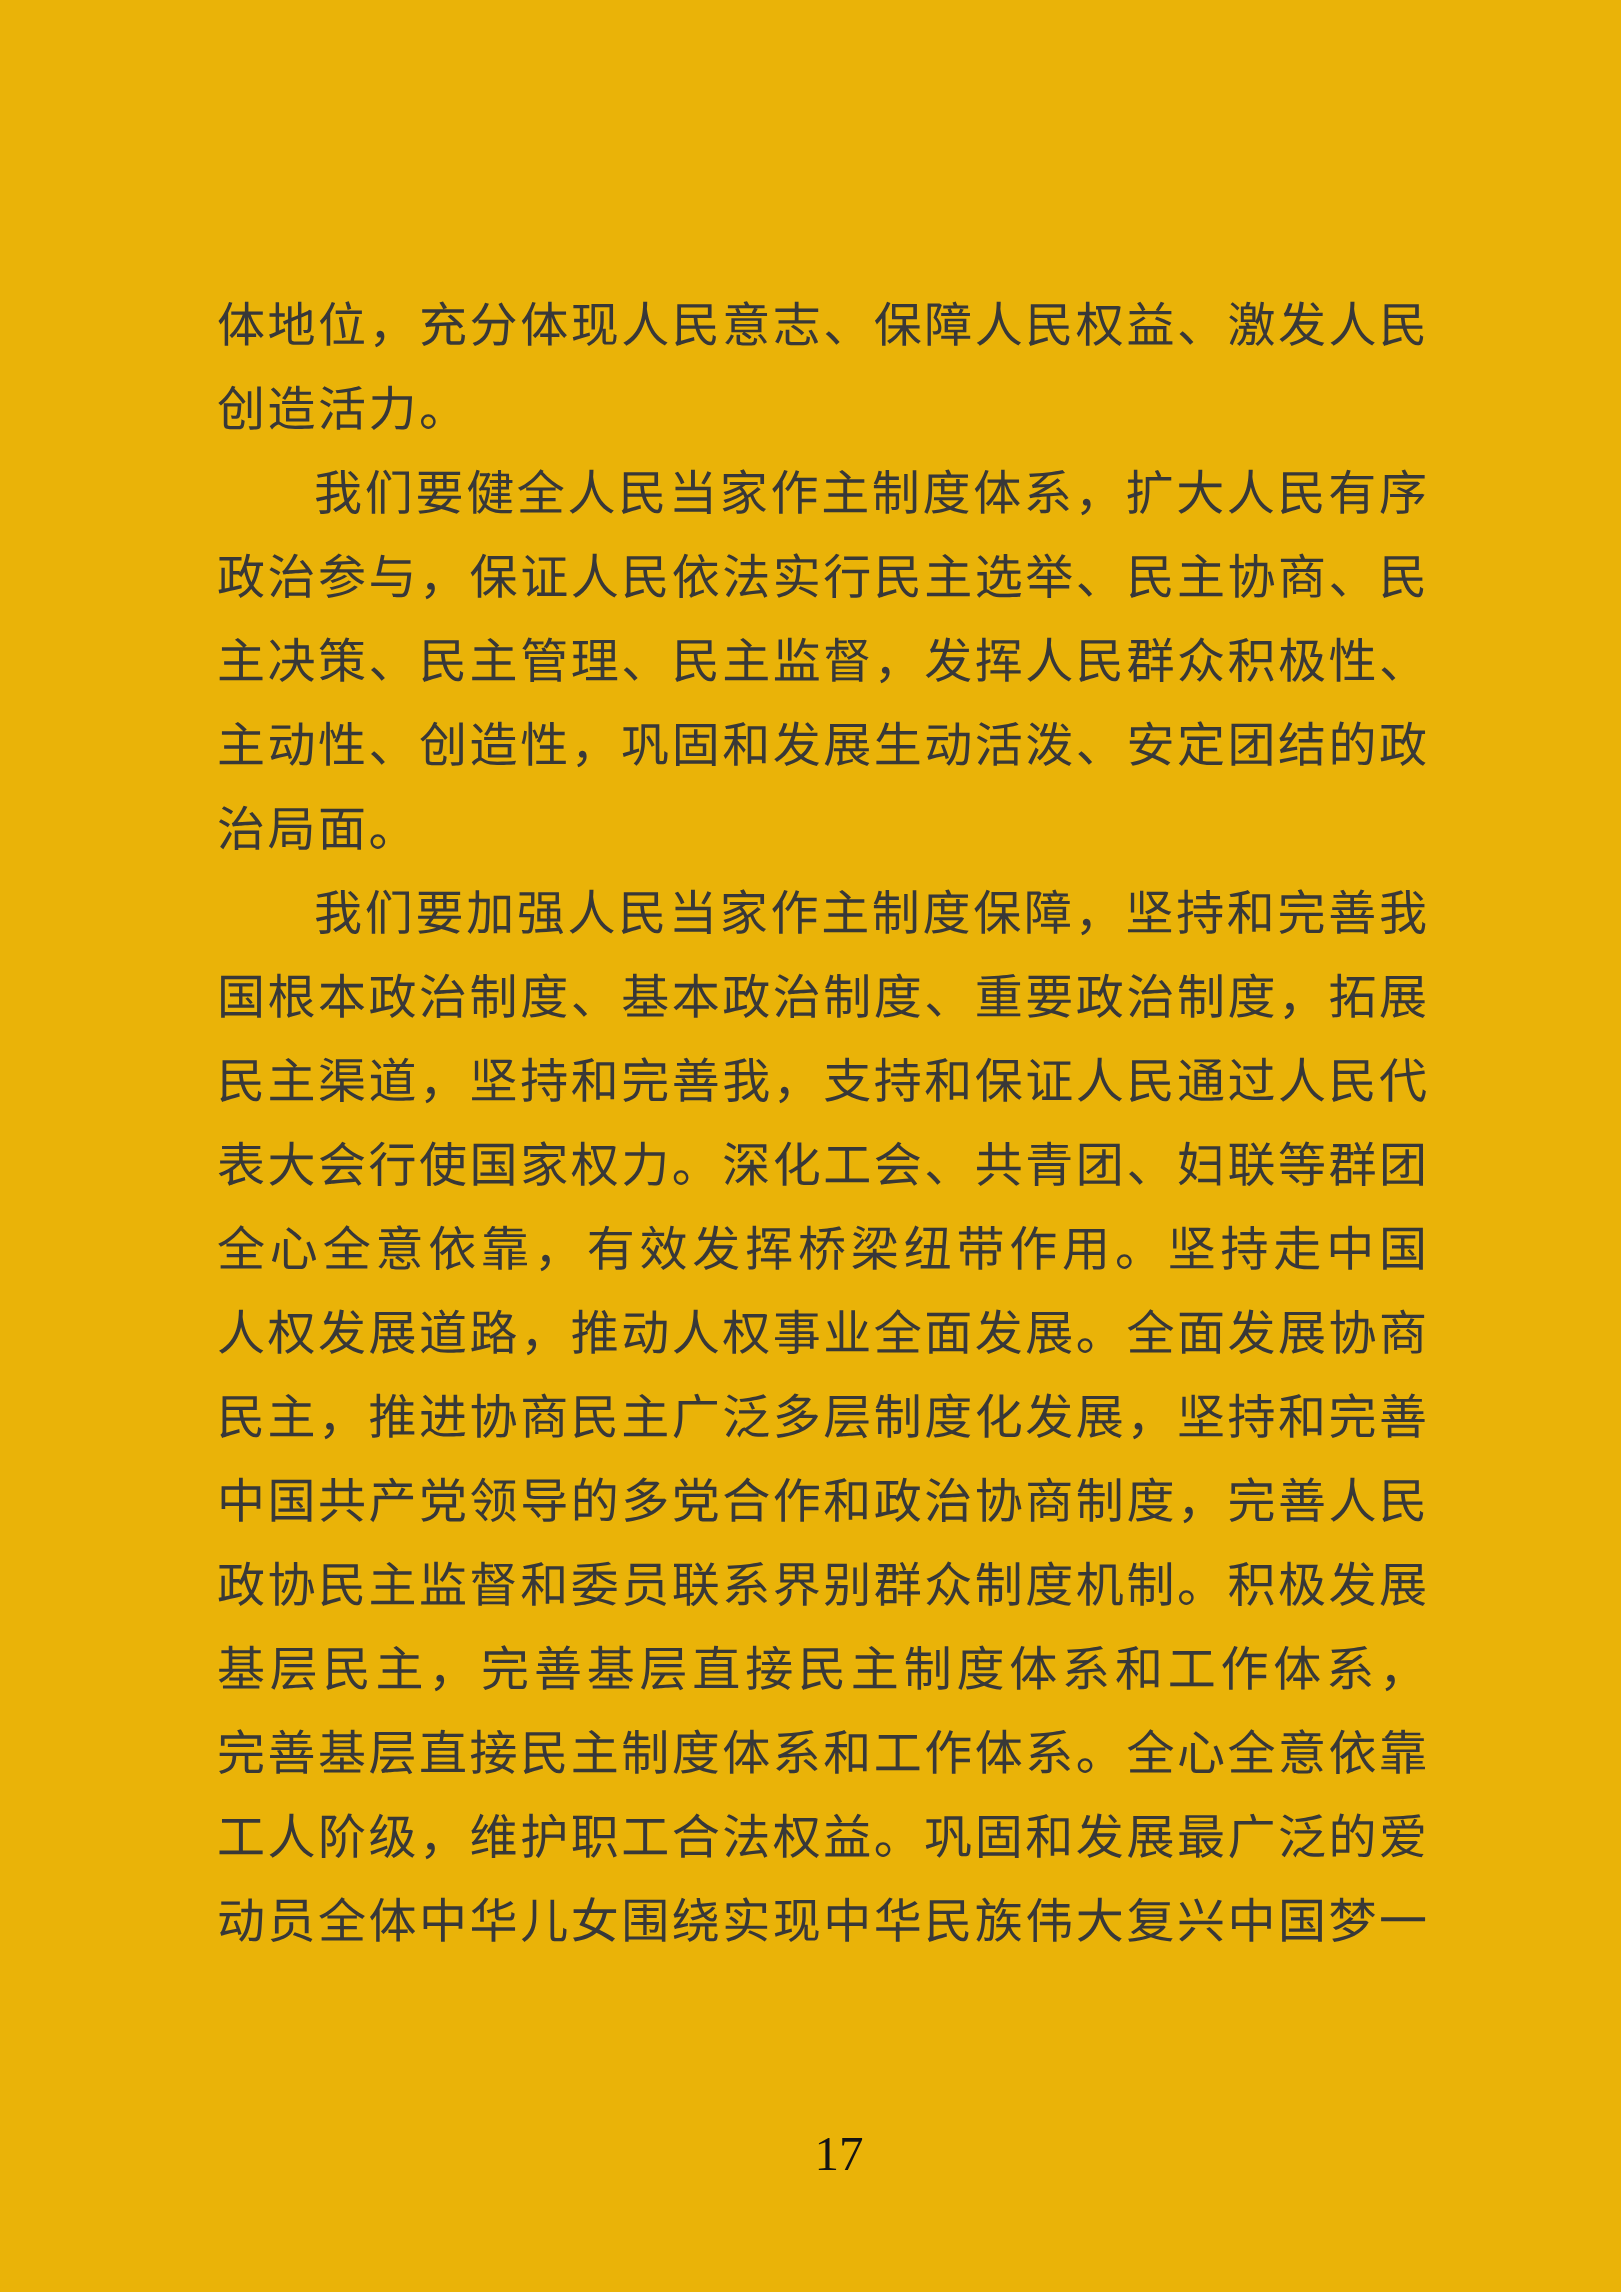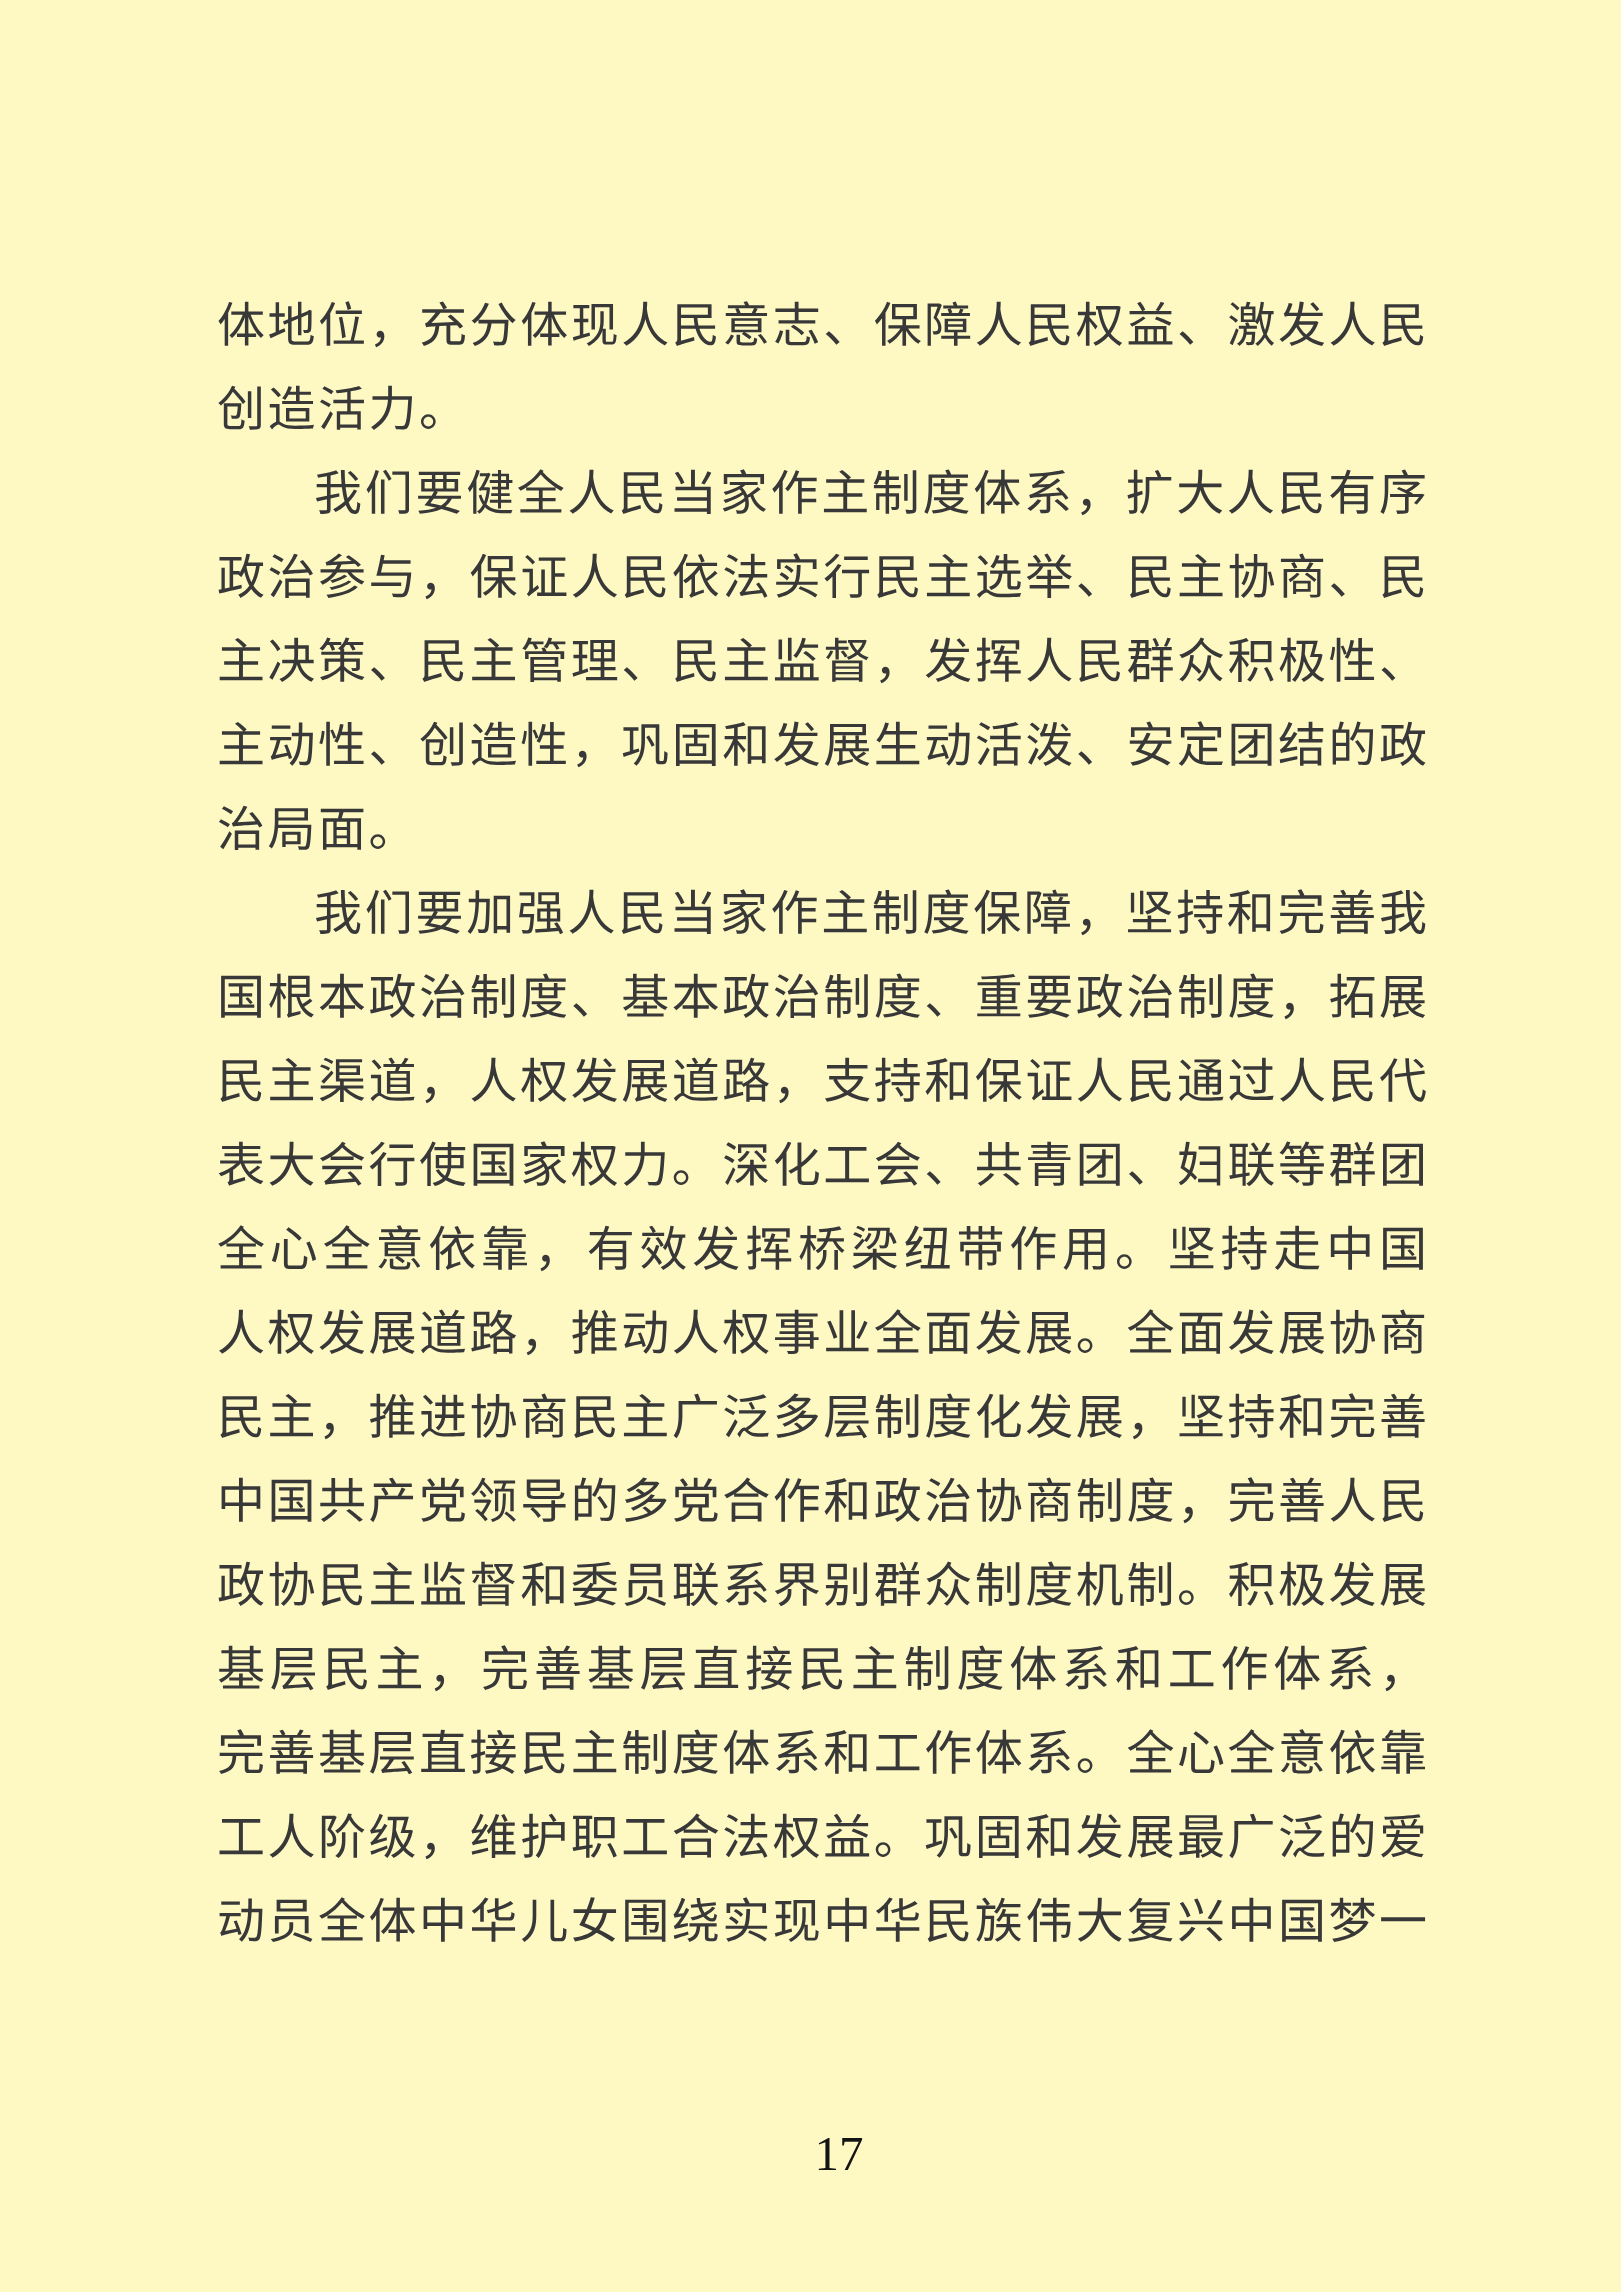--- a/index.html
+++ b/index.html
@@ -3,21 +3,21 @@
 <meta charset="utf-8">
 <style>
   html, body {
     margin: 0;
     padding: 0;
   }
   .page {
     position: relative;
     width: 1621px;
     height: 2293px;
-    background: #fef9c3;
+    background: #eab308;
     overflow: hidden;
     font-family: "Liberation Serif", serif;
     color: #383838;
   }
   .text-block {
     position: absolute;
     left: 217px;
     top: 284px;
     width: 1210px;
   }
@@ -59,21 +59,21 @@
   <main class="text-block">
       <div class="line fill">体地位，充分体现人民意志、保障人民权益、激发人民</div>
       <div class="line">创造活力。</div>
       <div class="line fill indent">我们要健全人民当家作主制度体系，扩大人民有序</div>
       <div class="line fill">政治参与，保证人民依法实行民主选举、民主协商、民</div>
       <div class="line fill">主决策、民主管理、民主监督，发挥人民群众积极性、</div>
       <div class="line fill">主动性、创造性，巩固和发展生动活泼、安定团结的政</div>
       <div class="line">治局面。</div>
       <div class="line fill indent">我们要加强人民当家作主制度保障，坚持和完善我</div>
       <div class="line fill">国根本政治制度、基本政治制度、重要政治制度，拓展</div>
-      <div class="line fill">民主渠道，人权发展道路，支持和保证人民通过人民代</div>
+      <div class="line fill">民主渠道，坚持和完善我，支持和保证人民通过人民代</div>
       <div class="line fill">表大会行使国家权力。深化工会、共青团、妇联等群团</div>
       <div class="line fill">全心全意依靠，有效发挥桥梁纽带作用。坚持走中国</div>
       <div class="line fill">人权发展道路，推动人权事业全面发展。全面发展协商</div>
       <div class="line fill">民主，推进协商民主广泛多层制度化发展，坚持和完善</div>
       <div class="line fill">中国共产党领导的多党合作和政治协商制度，完善人民</div>
       <div class="line fill">政协民主监督和委员联系界别群众制度机制。积极发展</div>
       <div class="line fill">基层民主，完善基层直接民主制度体系和工作体系，</div>
       <div class="line fill">完善基层直接民主制度体系和工作体系。全心全意依靠</div>
       <div class="line fill">工人阶级，维护职工合法权益。巩固和发展最广泛的爱</div>
       <div class="line fill">动员全体中华儿女围绕实现中华民族伟大复兴中国梦一</div>

